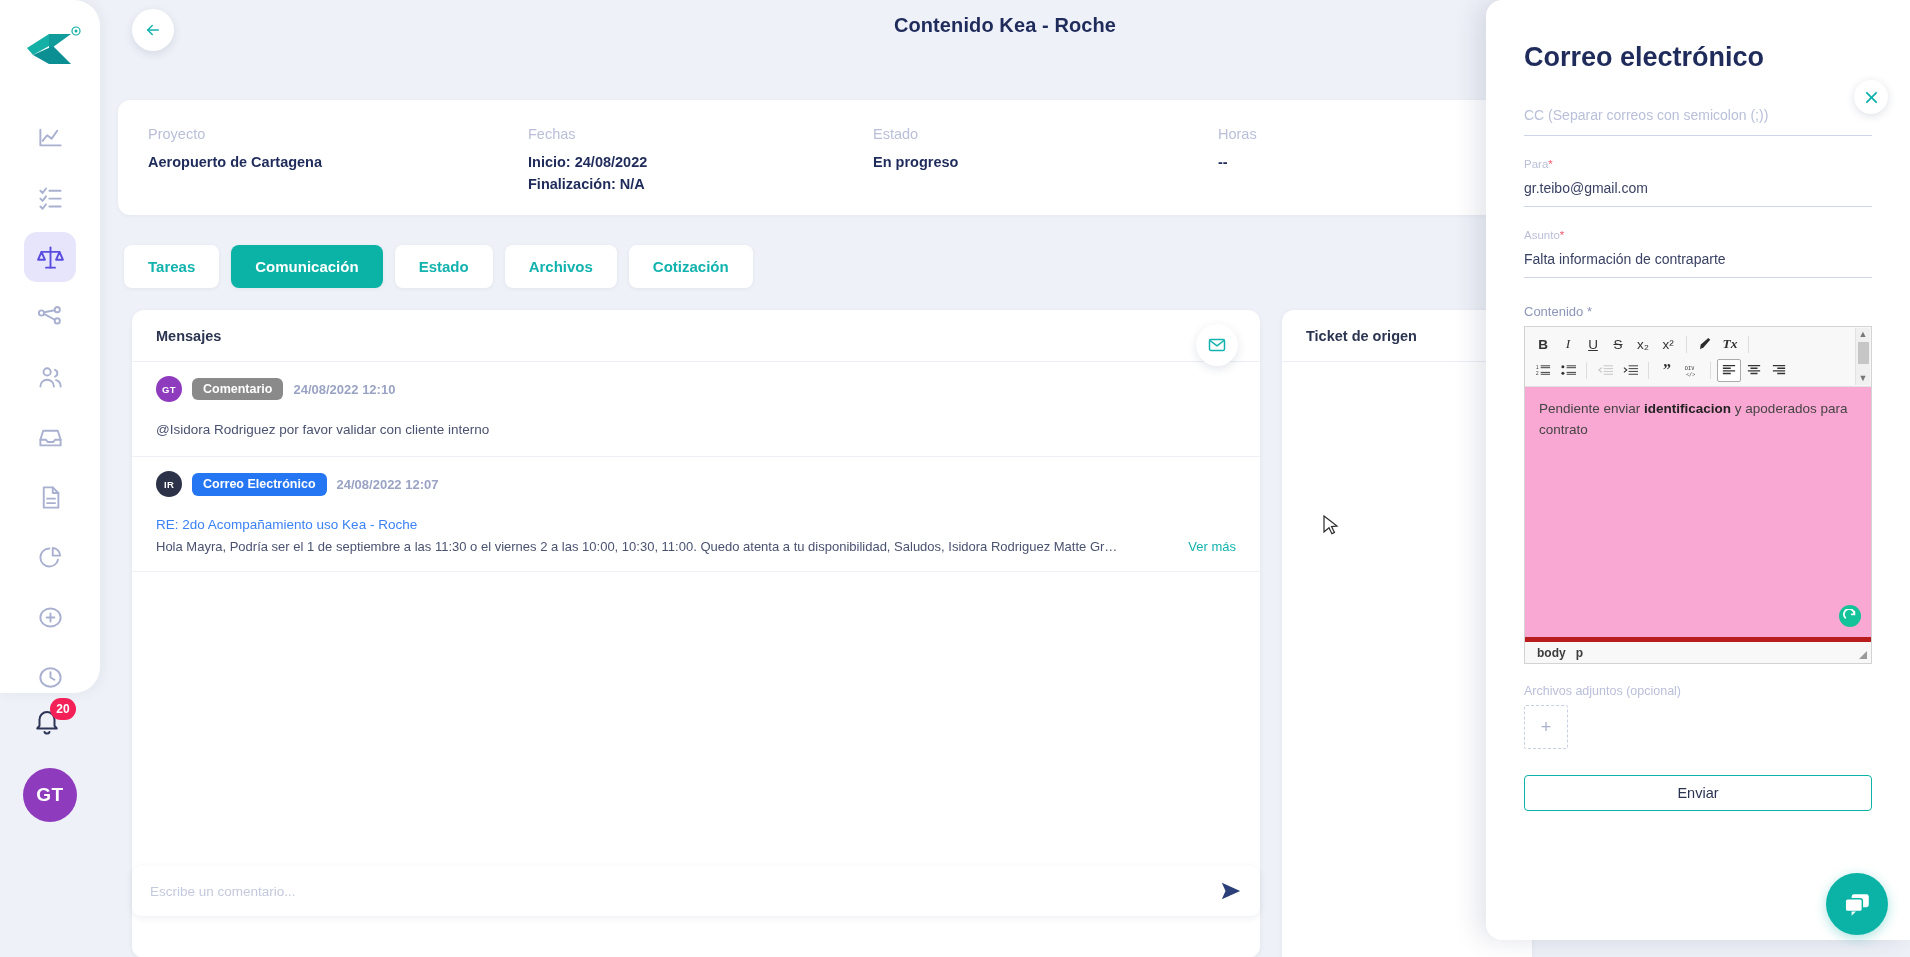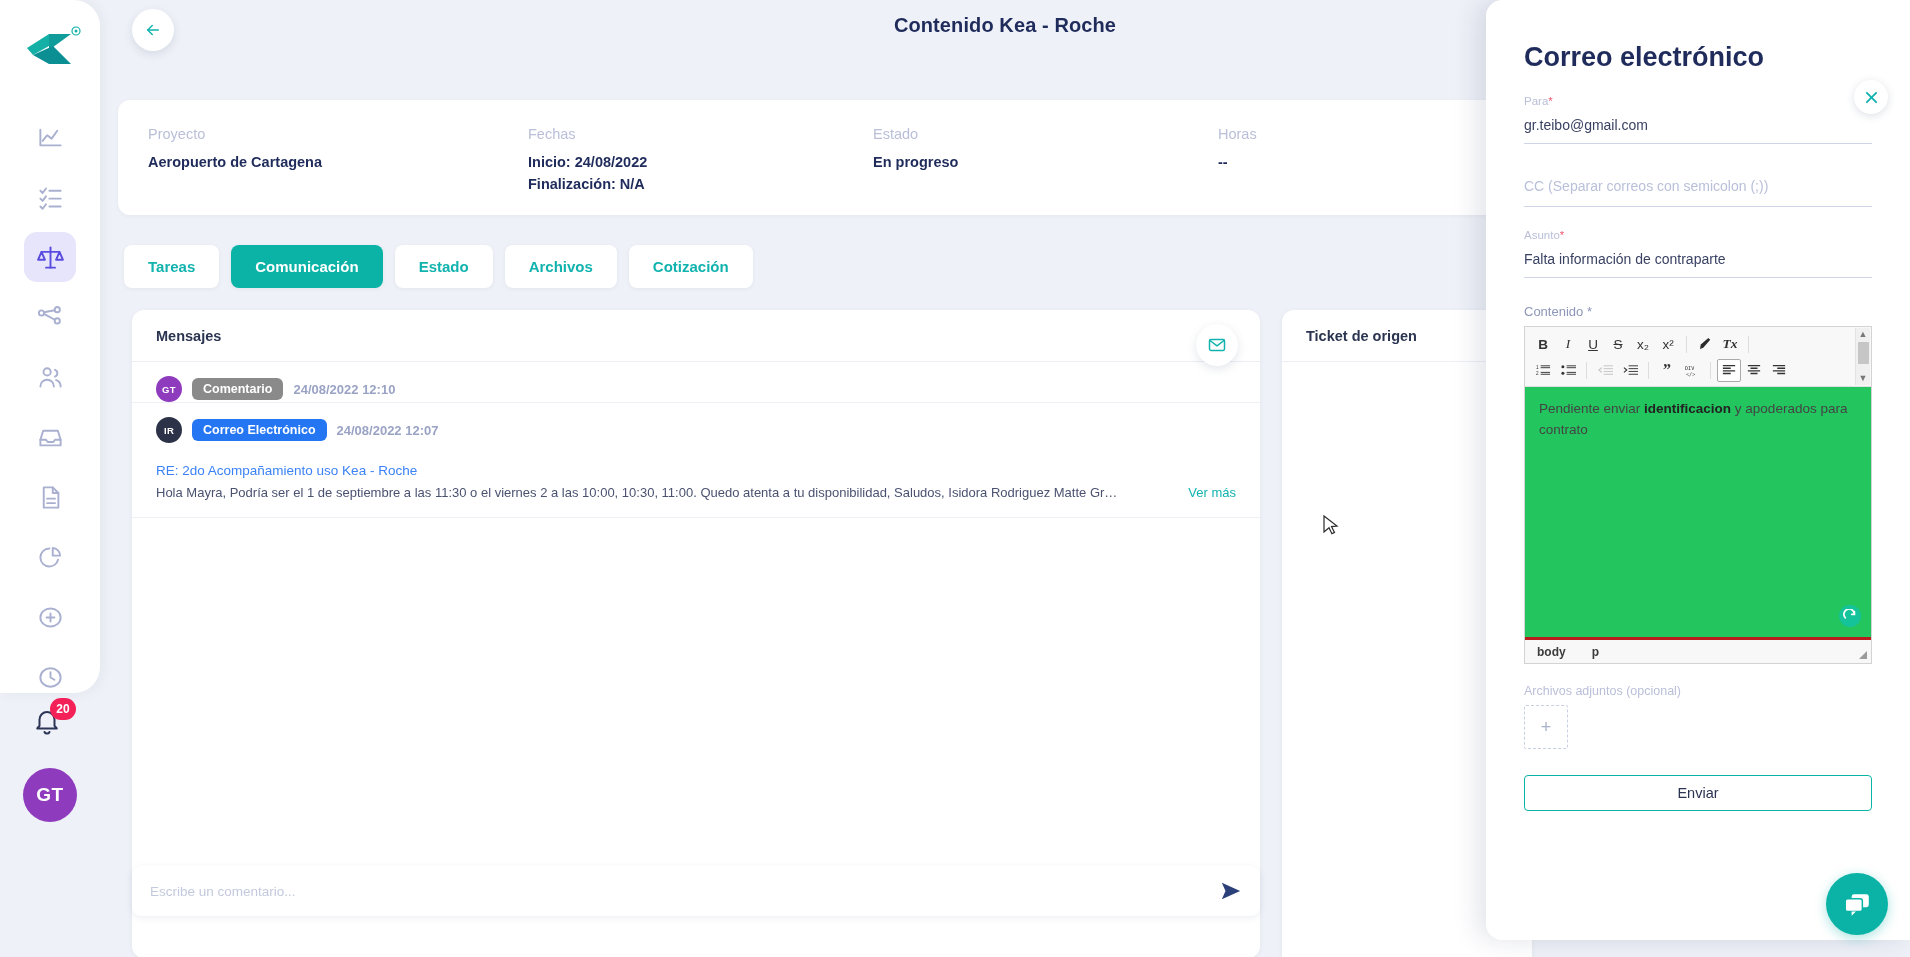--- a/index.html
+++ b/index.html
@@ -197,31 +197,31 @@
   .tb-sep { width:1px; height: 17px; background:#ddd; margin: 0 5px; }
   .tb-scroll {
     position:absolute; right:1px; top:1px; width: 15px; bottom:1px; background:#f0f0f0;
     border-left:1px solid #e2e2e2; display:flex; flex-direction:column; align-items:center;
     justify-content:space-between; padding: 2px 0; cursor:pointer;
   }
   .tb-arrow { font-size: 9px; color:#777; line-height:1; }
   .tb-thumb { width: 11px; height: 22px; background:#c6c6c6; border-radius:1px;
               position:absolute; top: 14px; left:2px; }
 
-  .editor-body { height: 250px; background:#22c55e; padding: 12px 14px; position:relative; }
+  .editor-body { height: 250px; background:#f9a8d4; padding: 12px 14px; position:relative; }
   .editor-text { font-size: 13.5px; color:#444; line-height: 1.55; font-family:"Liberation Sans", sans-serif; }
   .editor-text b { color:#222; }
   .grammarly {
     position:absolute; right: 10px; bottom: 10px; width: 22px; height:22px; border-radius:50%;
     background:#15c39a; display:flex; align-items:center; justify-content:center; cursor:pointer;
   }
   .grammarly svg { width: 14px; height:14px; stroke:#fff; stroke-width:2; fill:none; }
   .editor-footer {
-    height: 26px; background:#f8f8f8; border-top:3px solid #b91c1c;
-    display:flex; align-items:center; padding: 0 12px; gap: 26px; position:relative;
+    height: 26px; background:#f8f8f8; border-top:5px solid #b91c1c;
+    display:flex; align-items:center; padding: 0 12px; gap: 10px; position:relative;
   }
   .editor-footer span { font-size: 12px; font-weight:700; color:#3c3c3c; }
   .resize-grip {
     position:absolute; right: 4px; bottom: 4px; width:0; height:0;
     border-left: 8px solid transparent; border-bottom: 8px solid #9b9b9b;
   }
 
   .attach-label { font-size: 12.5px; color:#b9bfd8; margin-top: 20px; }
   .attach-box {
     margin-top: 7px; width: 44px; height: 44px; border: 1px dashed #c9cfe3;
@@ -397,20 +397,21 @@
             </svg>
         </div>
         <div class="card-head">Mensajes</div>
 
         <article class="msg">
           <div class="msg-head">
             <div class="msg-avatar av-purple">GT</div>
             <span class="chip chip-gray">Comentario</span>
             <span class="msg-time">24/08/2022 12:10</span>
           </div>
+          <div class="msg-body">@Isidora Rodriguez por favor validar con cliente interno</div>
         </article>
 
         <article class="msg">
           <div class="msg-head">
             <div class="msg-avatar av-dark">IR</div>
             <span class="chip chip-blue">Correo Electrónico</span>
             <span class="msg-time">24/08/2022 12:07</span>
           </div>
           <div class="msg-subject">RE: 2do Acompañamiento uso Kea - Roche</div>
           <div class="msg-preview">
@@ -436,29 +437,29 @@
   </div>
 
   <aside class="email-panel">
     <div class="ep-title">Correo electrónico</div>
     <div class="ep-close">
       <svg viewBox="0 0 14 14">
           <path d="M2 2l10 10M12 2L2 12"></path>
         </svg>
     </div>
 
+    <div class="field cc">
+      <input type="text" placeholder="CC (Separar correos con semicolon (;))" style="">
+    </div>
+
     <div class="field">
       <div class="field-label">
         <span>Para</span><span class="req">*</span>
       </div>
       <input type="text" value="gr.teibo@gmail.com" style="">
-    </div>
-
-    <div class="field cc">
-      <input type="text" placeholder="CC (Separar correos con semicolon (;))" style="">
     </div>
 
     <div class="field">
       <div class="field-label">
         <span>Asunto</span><span class="req">*</span>
       </div>
       <input type="text" value="Falta información de contraparte" style="">
     </div>
 
     <div class="content-label">Contenido *</div>

